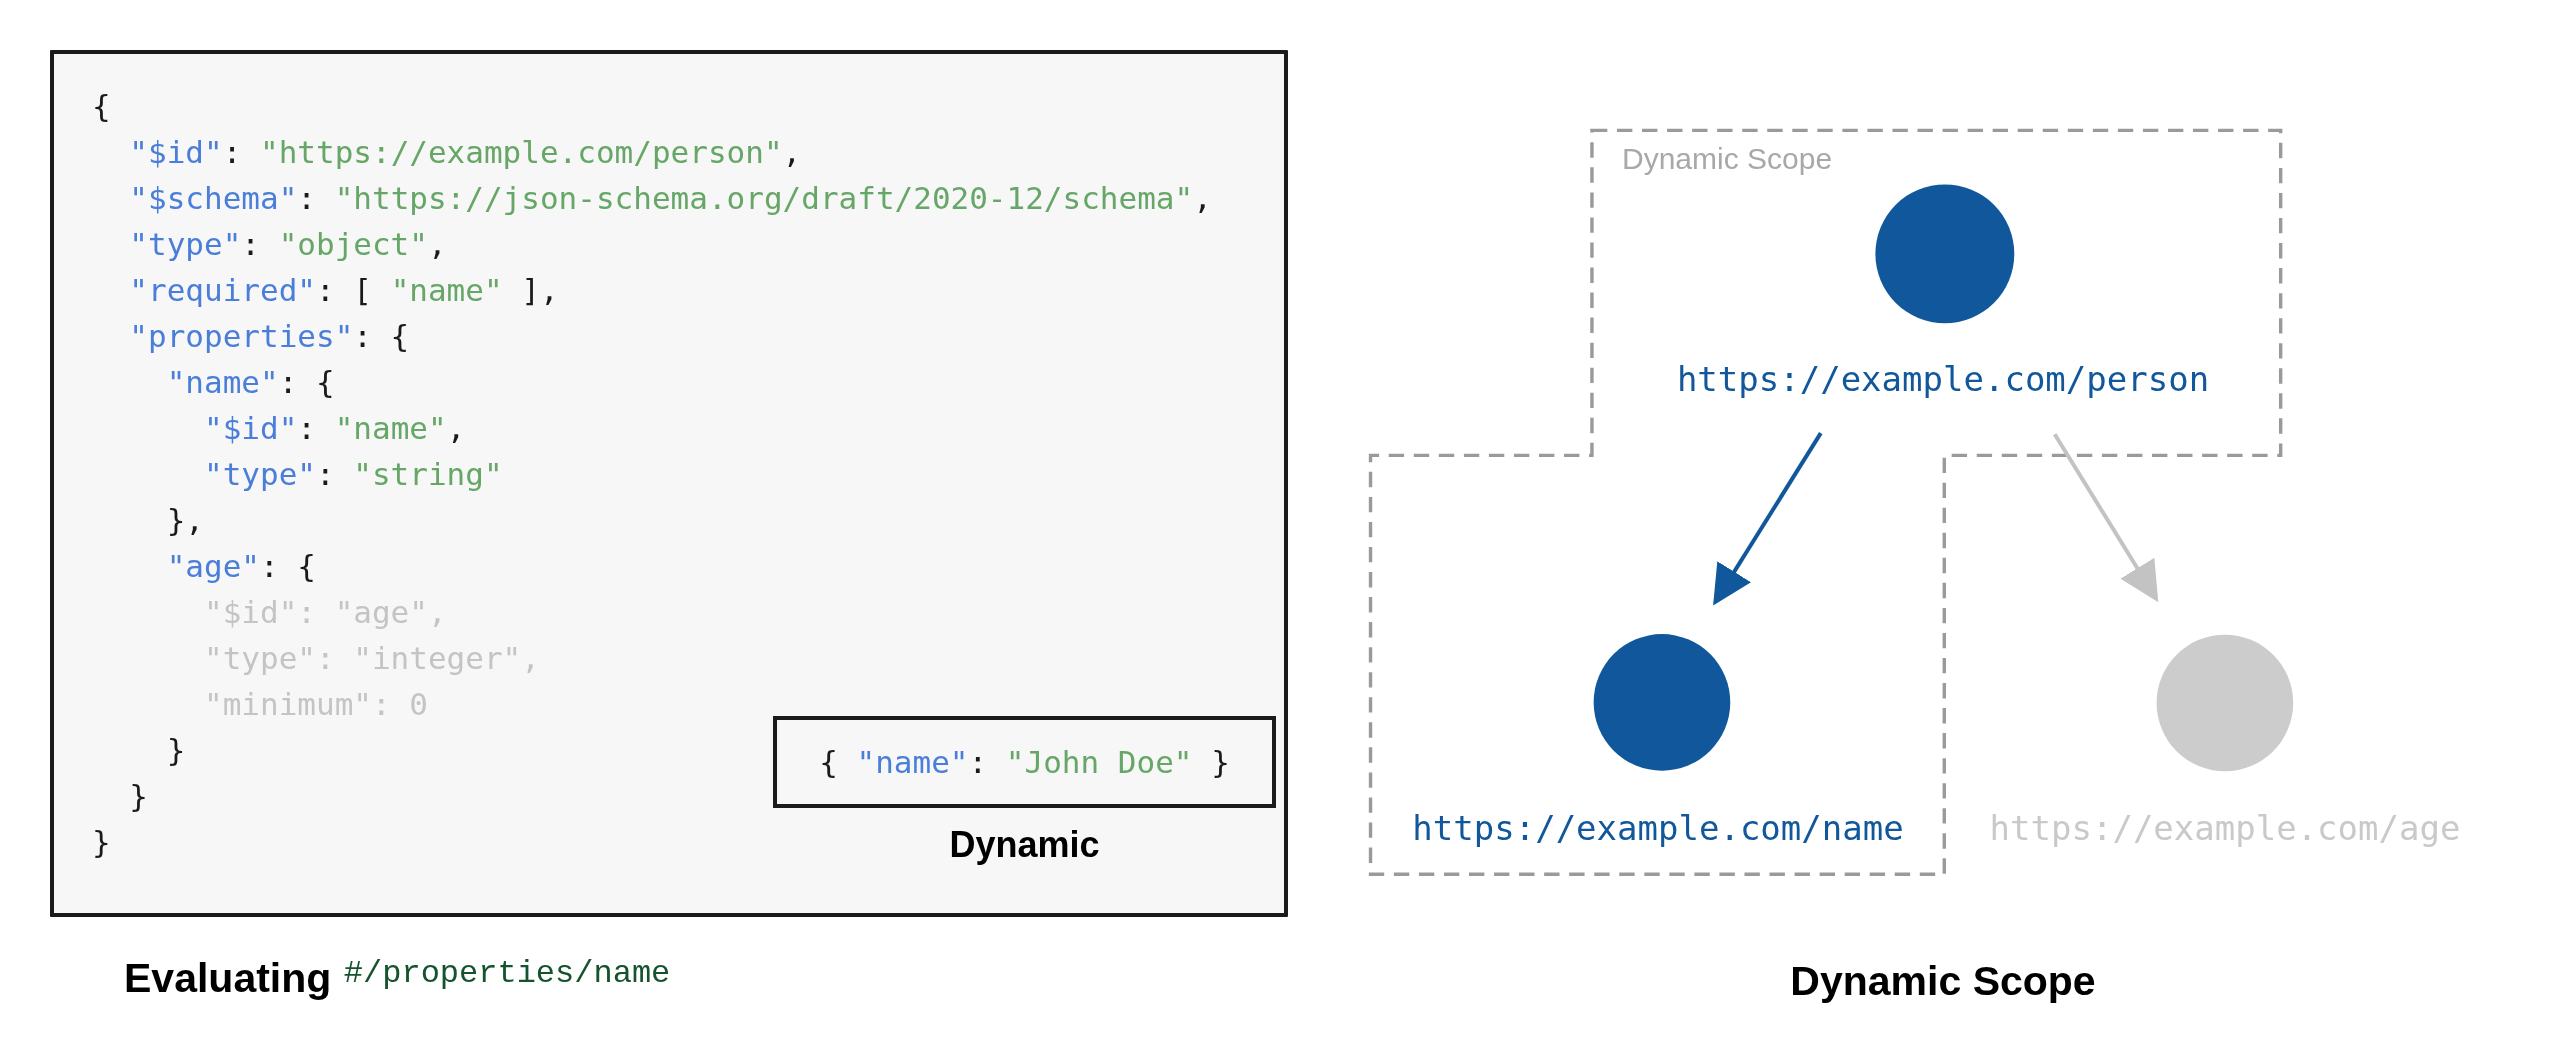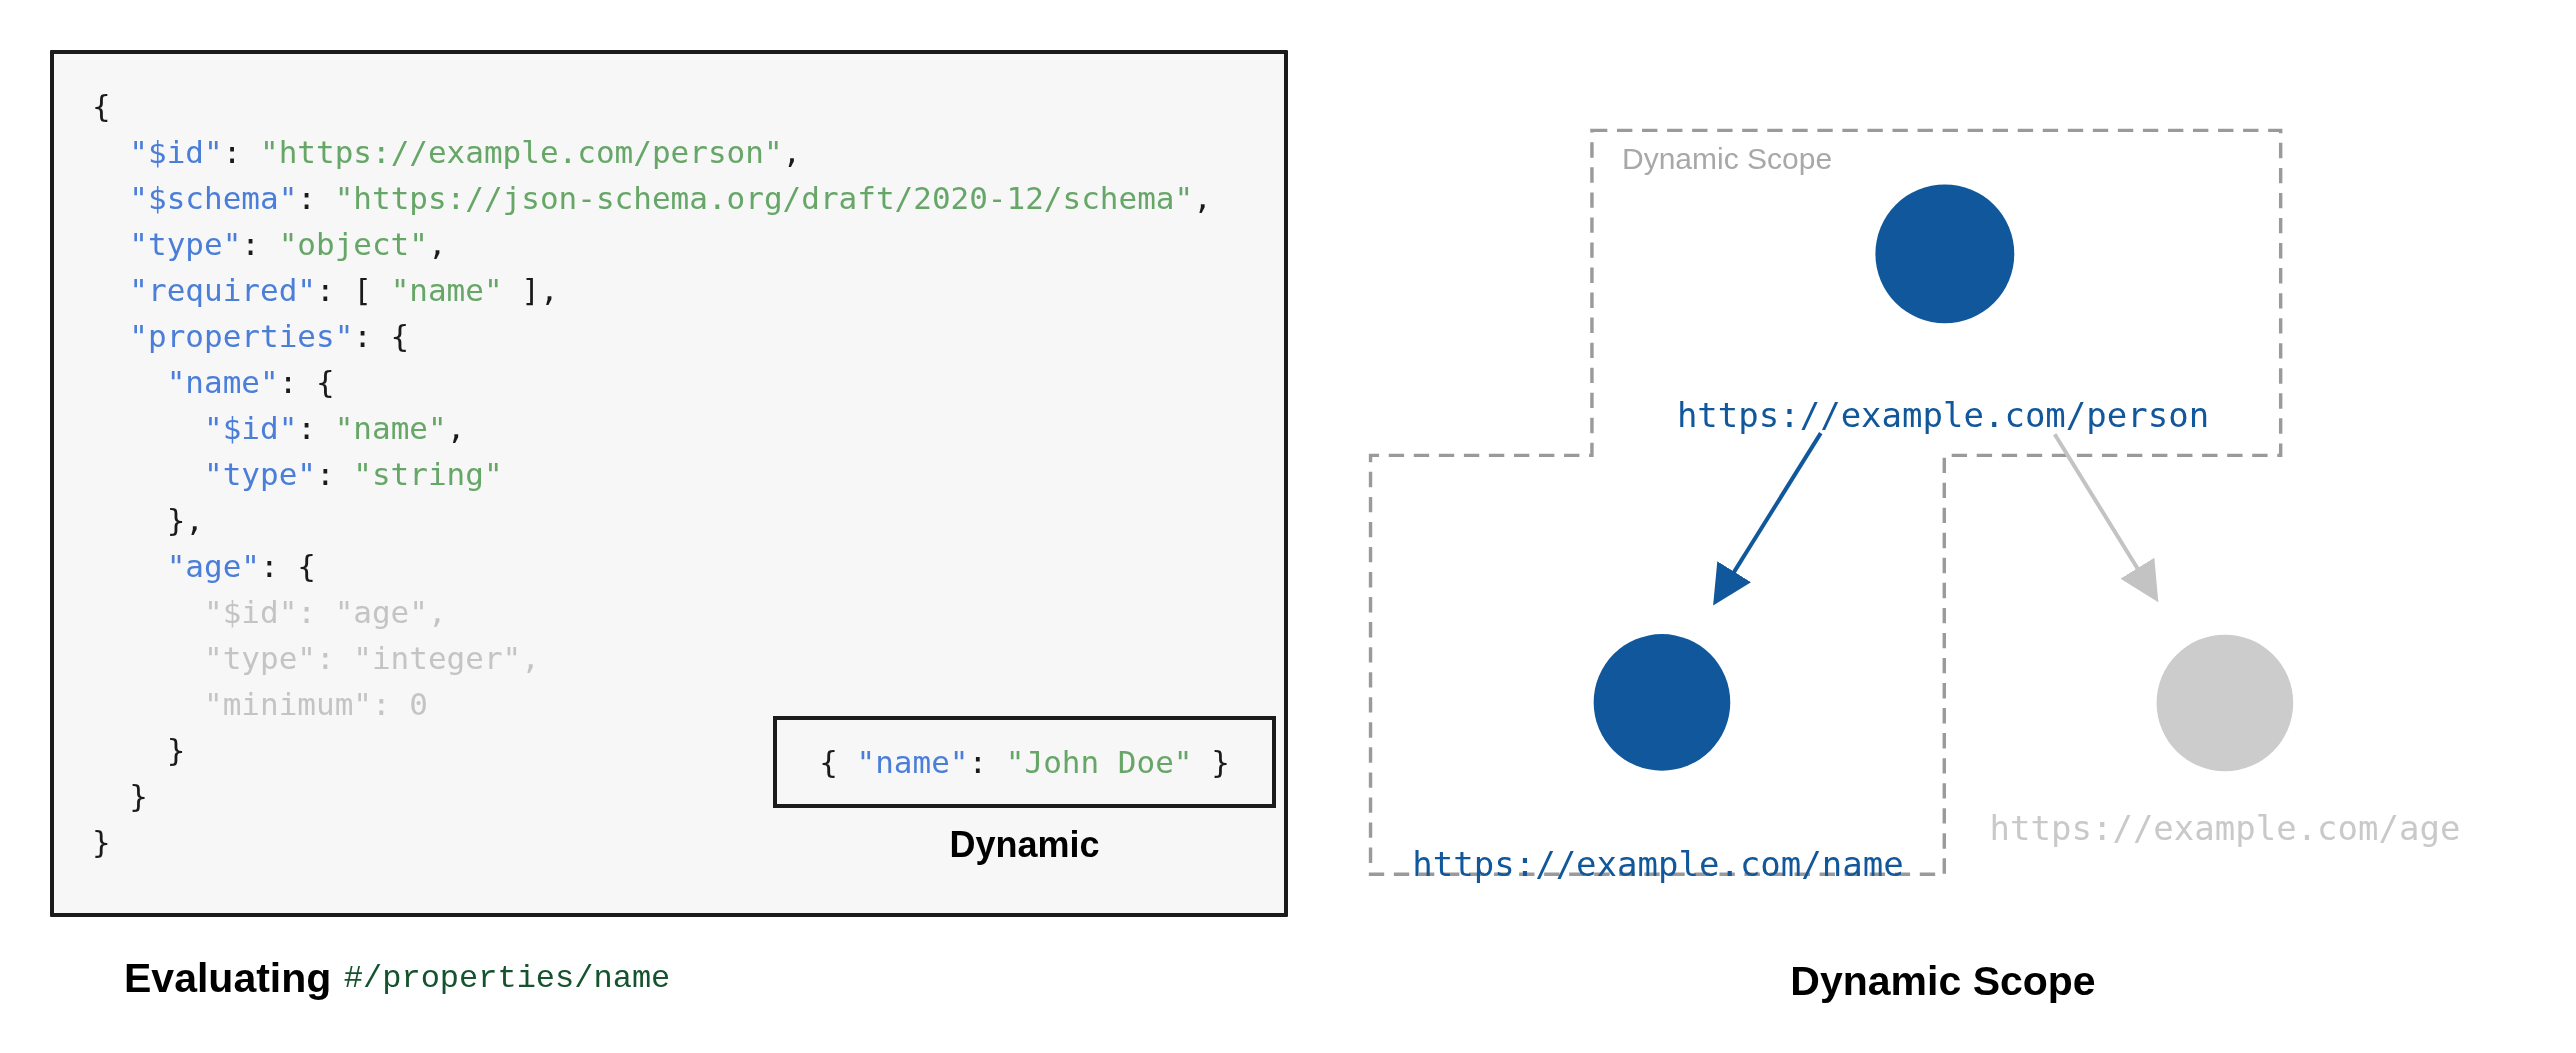--- a/index.html
+++ b/index.html
@@ -71,21 +71,21 @@
     font-weight: bold;
     font-size: 36px;
     color: #000000;
   }
 
   #left-caption {
     position: absolute;
     left: 124px;
     top: 955px;
     display: flex;
-    align-items: center;
+    align-items: flex-start;
     gap: 12.5px;
   }
   #left-caption .cap-bold {
     font-weight: bold;
     font-size: 41px;
     color: #000000;
   }
   #left-caption .cap-mono {
     font-family: Liberation Mono, monospace;
     font-size: 32px;
@@ -113,21 +113,21 @@
   .head-active   { fill: var(--node-blue); }
   .head-inactive { fill: var(--arrow-gray); }
 
   .url-label {
     position: absolute;
     transform: translate(-50%, -50%);
     font-family: "DejaVu Sans Mono", "Liberation Mono", monospace;
     font-size: 34px;
     white-space: nowrap;
   }
-  .url-active   { color: var(--node-blue); margin-top: 36px; }
+  .url-active   { color: var(--node-blue); }
   .url-inactive { color: var(--url-gray); }
 
   #scope-region-label {
     position: absolute;
     left: 1622px;
     top: 142px;
     font-size: 30px;
     color: var(--scope-label-gray);
     white-space: nowrap;
   }

